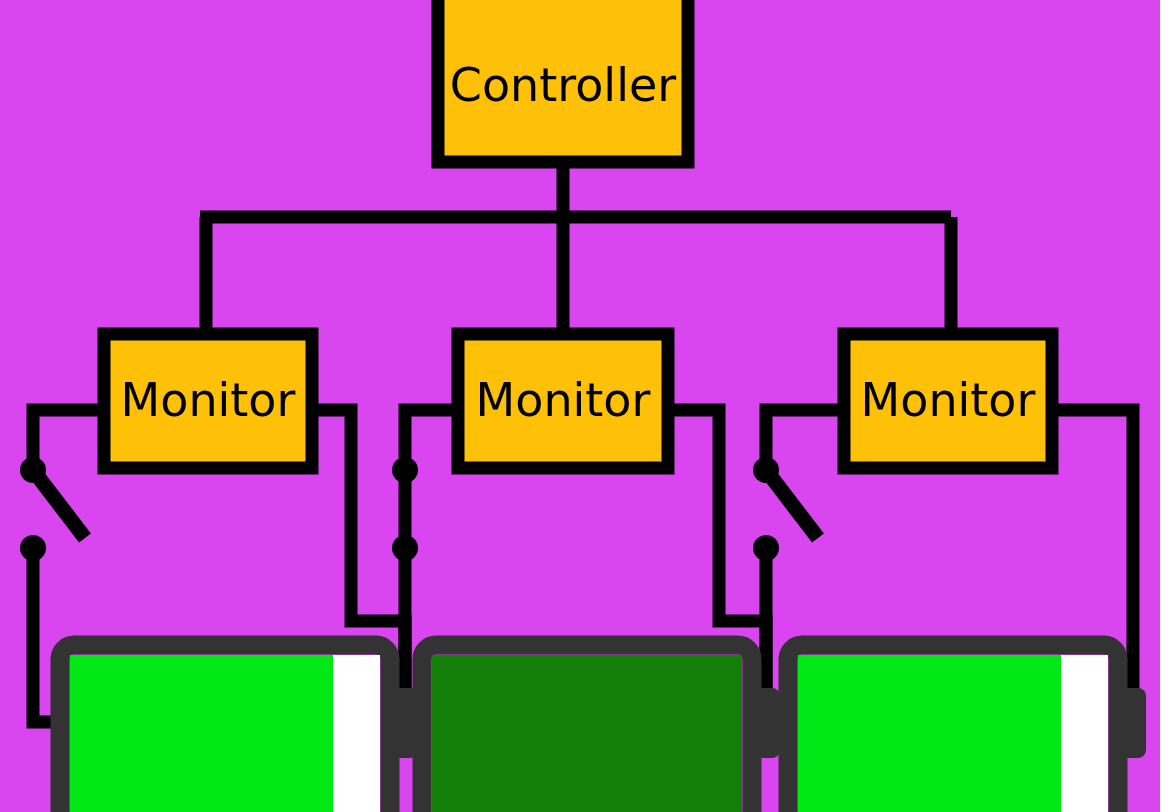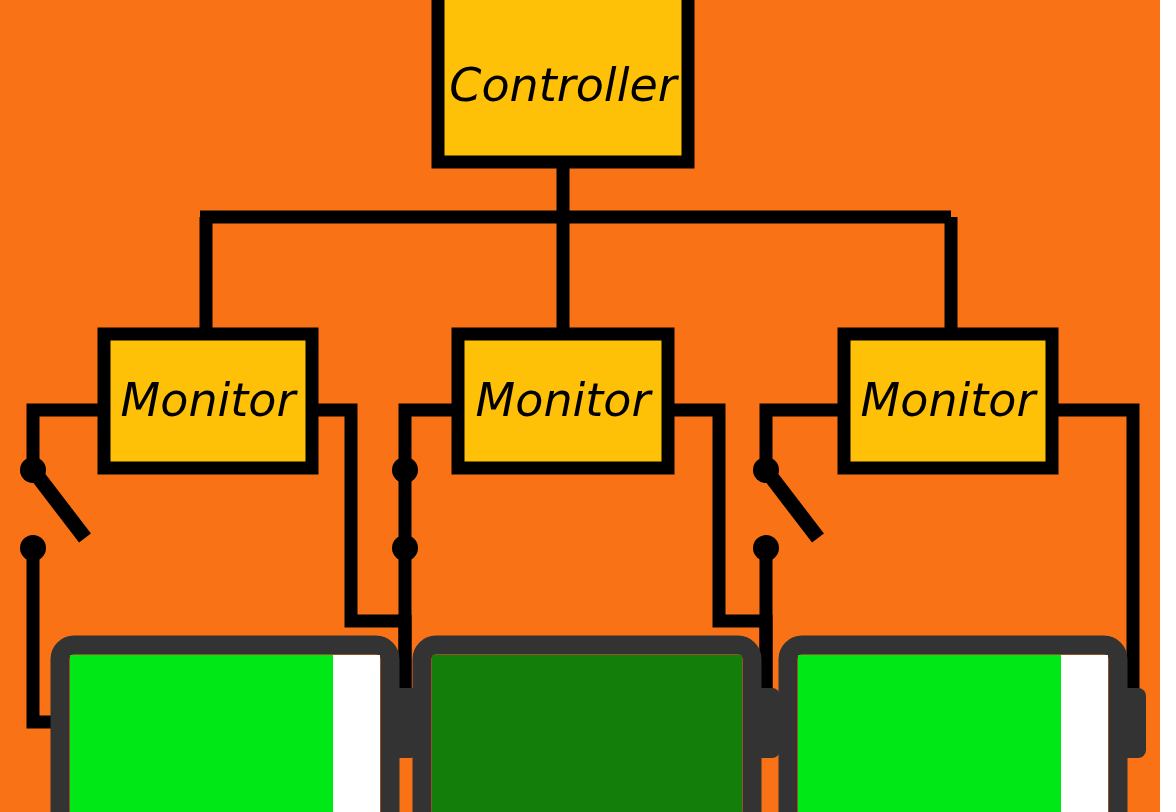--- a/index.html
+++ b/index.html
@@ -11,22 +11,21 @@
   body {
     width: 1176px;
     height: 812px;
     overflow: hidden;
     font-family: "DejaVu Sans", "Liberation Sans", sans-serif;
   }
   #diagram-root {
     position: relative;
     width: 1160px;
     height: 812px;
-    background: #f97316;
-    font-style: italic;
+    background: #d946ef;
   }
   #diagram-svg {
     display: block;
     width: 1176px;
     height: 812px;
   }
   .node-label {
     font-family: "DejaVu Sans", "Liberation Sans", sans-serif;
     font-size: 46px;
     fill: #000000;

